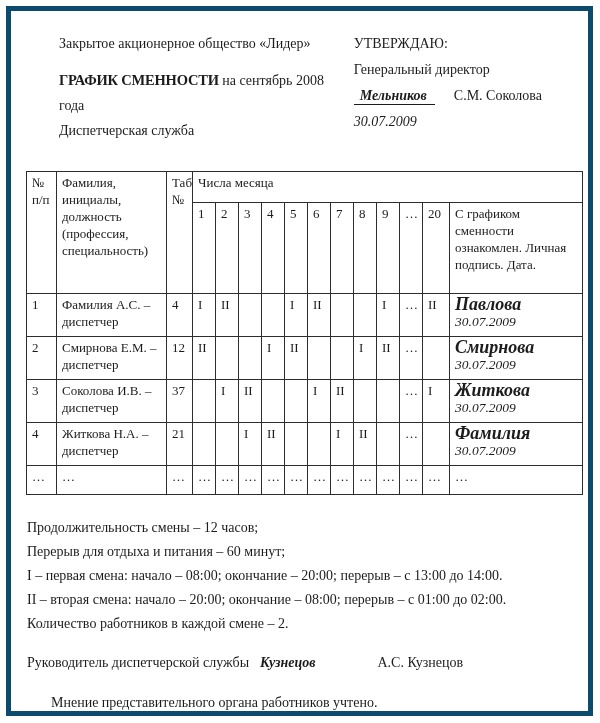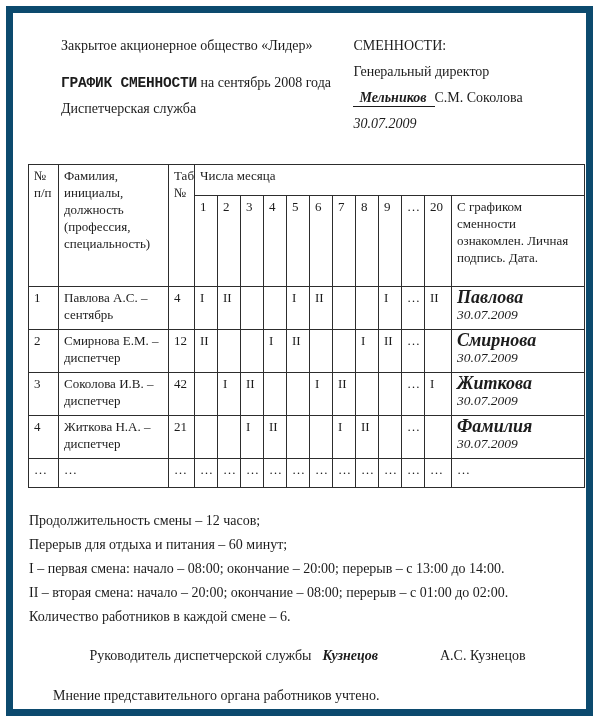--- a/index.html
+++ b/index.html
@@ -10,62 +10,62 @@
     height: 723px;
     font-family: "Liberation Serif", serif;
     color: #1c1c1c;
   }
   .page {
     position: absolute;
     left: 6px;
     top: 6px;
     width: 587px;
     height: 710px;
-    border: 7px solid #0c4a6e;
+    border: 5px solid #0c4a6e;
     box-sizing: border-box;
     background: #ffffff;
     overflow: hidden;
   }
   
   .header {
     display: flex;
     padding: 20px 14px 0 48px;
   }
   .header-left {
     width: 300px;
     font-size: 14px;
     line-height: 26px;
   }
   .title-line {
     margin-top: 11px;
     line-height: 25px;
   }
   .doc-title {
-    font-family: Liberation Mono, monospace;
+    font-family: Liberation Serif, serif;
     font-weight: bold;
     font-size: 14.5px;
     letter-spacing: -0.2px;
   }
   .header-right {
     margin-left: 1px;
     width: 225px;
     font-size: 14px;
     line-height: 26px;
   }
   .sig {
     font-weight: bold;
     font-style: italic;
   }
   .italic {
     font-style: italic;
   }
   .underline {
     border-bottom: 1px solid #1c1c1c;
     padding: 0 8px 1px 6px;
-    margin-right: 0;
+    margin-right: 19px;
   }
   
   table.shift {
     border-collapse: collapse;
     table-layout: fixed;
     width: 557px;
     margin: 27px 0 0 15px;
     font-size: 13px;
   }
   table.shift th, table.shift td {
@@ -96,41 +96,40 @@
     line-height: 24px;
   }
   
   .footer {
     margin-left: 16px;
     font-size: 14px;
   }
   .head-line {
     margin-top: 19px;
     white-space: nowrap;
-    text-align: center;
   }
   .head-line .sig { margin-left: 11px; }
   .head-line .head-name { margin-left: 62px; }
   .opinion-line { margin-top: 24px; margin-left: 24px; }
 </style>
 </head>
 <body>
 
 <div class="page">
 
   <div class="header">
     <div class="header-left">
       <div>Закрытое акционерное общество «Лидер»</div>
       <div class="title-line">
         <span class="doc-title">ГРАФИК СМЕННОСТИ</span><span> на сентябрь 2008 года</span>
       </div>
       <div>Диспетчерская служба</div>
     </div>
     <div class="header-right">
-      <div>СМЕННОСТИ:</div>
+      <div>УТВЕРЖДАЮ:</div>
       <div>Генеральный директор</div>
       <div>
         <span class="sig underline">Мельников</span><span>С.М. Соколова</span>
       </div>
       <div class="italic">30.07.2009</div>
     </div>
   </div>
 
   <table class="shift">
     <colgroup>
@@ -168,21 +167,21 @@
         <th>8</th>
         <th>9</th>
         <th>…</th>
         <th>20</th>
         <th>С графиком сменности ознакомлен. Личная подпись. Дата.</th>
       </tr>
     </thead>
     <tbody>
       <tr class="data-row">
         <td>1</td>
-        <td>Павлова А.С. – сентябрь</td>
+        <td>Фамилия А.С. – диспетчер</td>
         <td>4</td>
         <td>I</td>
         <td>II</td>
         <td></td>
         <td></td>
         <td>I</td>
         <td>II</td>
         <td></td>
         <td></td>
         <td>I</td>
@@ -209,21 +208,21 @@
         <td>…</td>
         <td></td>
         <td class="signcell">
           <span class="sig">Смирнова</span>
           <span class="sdate">30.07.2009</span>
         </td>
       </tr>
       <tr class="data-row">
         <td>3</td>
         <td>Соколова И.В. – диспетчер</td>
-        <td>42</td>
+        <td>37</td>
         <td></td>
         <td>I</td>
         <td>II</td>
         <td></td>
         <td></td>
         <td>I</td>
         <td>II</td>
         <td></td>
         <td></td>
         <td>…</td>
@@ -273,21 +272,21 @@
         </td>
       </tr>
     </tbody>
   </table>
 
   <div class="notes">
     <div>Продолжительность смены – 12 часов;</div>
     <div>Перерыв для отдыха и питания – 60 минут;</div>
     <div>I – первая смена: начало – 08:00; окончание – 20:00; перерыв – с 13:00 до 14:00.</div>
     <div>II – вторая смена: начало – 20:00; окончание – 08:00; перерыв – с 01:00 до 02:00.</div>
-    <div>Количество работников в каждой смене – 6.</div>
+    <div>Количество работников в каждой смене – 2.</div>
   </div>
 
   <div class="footer">
     <div class="head-line">
       <span>Руководитель диспетчерской службы</span><span class="sig">Кузнецов</span><span class="head-name">А.С. Кузнецов</span>
     </div>
     <div class="opinion-line">Мнение представительного органа работников учтено.</div>
 
   </div>
 

